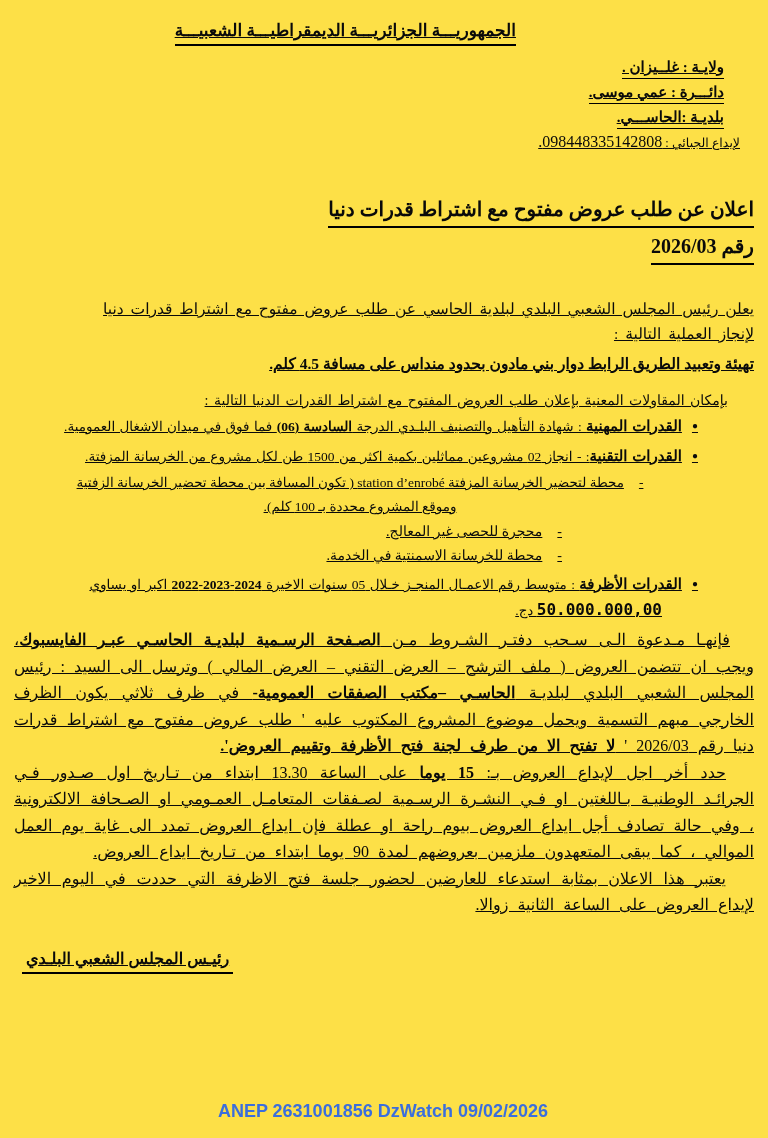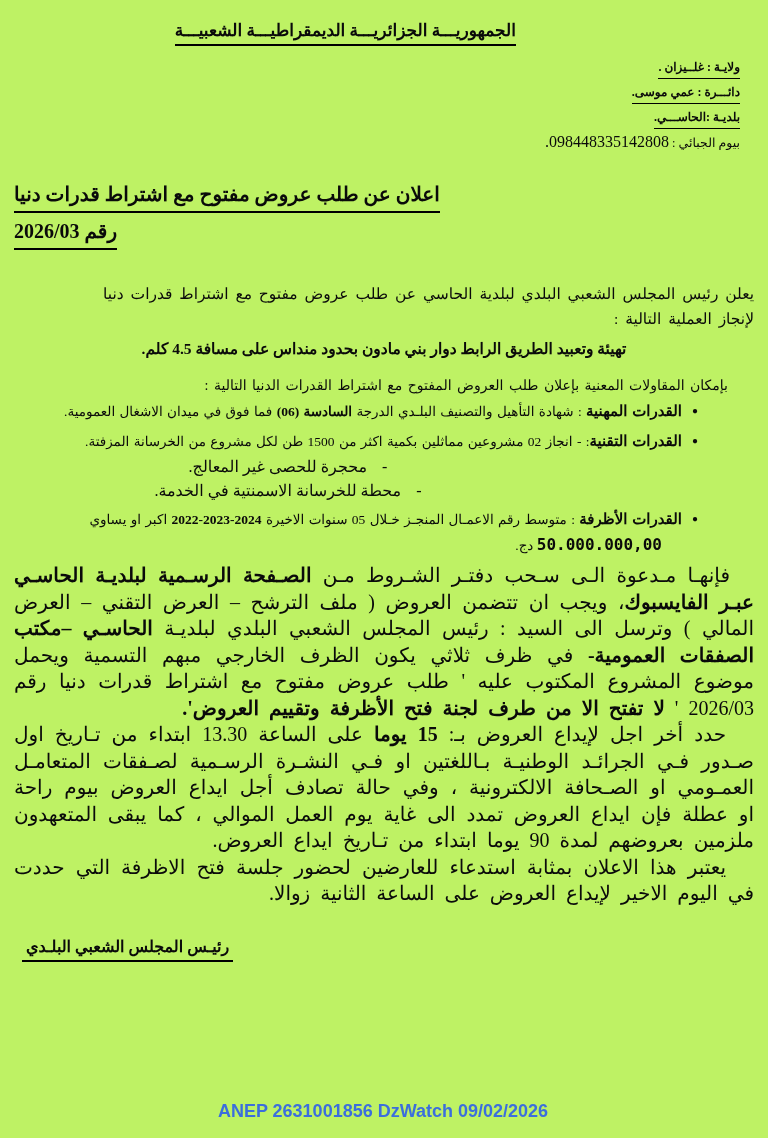--- a/index.html
+++ b/index.html
@@ -1,68 +1,69 @@
 <!DOCTYPE html>
 <html lang="ar"><head>
 <meta charset="utf-8">
 <style>
   html,body { margin:0; padding:0; background:#e8e8e8; }
   .page {
     position:relative;
     width:768px; height:1138px;
     margin:0 auto;
-    background:#bef264;
+    background:#fde047;
     color:#0a0a0a;
     font-family:"Liberation Serif","DejaVu Serif",serif;
     box-sizing:border-box;
     padding:16px 14px;
     overflow:hidden;
     direction:rtl;
+    text-decoration:underline;
   }
   
   .gov-title{
     width:fit-content;
     margin:4px 238px 0 0;
     font-size:17px; font-weight:bold;
     border-bottom:2px solid #000;
     padding-bottom:3px;
     white-space:nowrap;
   }
   .agency{ margin:10px 14px 0 0; text-align:right; }
   .agency-line{
-    width:fit-content; margin-right:0; margin-left:auto;
-    font-size:12px; font-weight:bold;
+    width:fit-content; margin-right:16px; margin-left:auto;
+    font-size:15px; font-weight:bold;
     border-bottom:1.5px solid #000;
     line-height:22px; margin-bottom:2px;
     white-space:nowrap;
   }
   .fiscal{ font-size:12.5px; line-height:22px; }
   .fiscal-number{ font-size:16px; font-weight:normal; }
   
-  .doc-title{ text-align:left; margin-top:25px; }
+  .doc-title{ text-align:right; margin-top:40px; }
   .doc-title-line{
     display:inline-block;
     font-size:20px; font-weight:bold;
     border-bottom:2.5px solid #000;
     padding-bottom:2px; line-height:30px;
     margin-bottom:3px;
   }
   
   .p-announce{ margin:28px 0 0; font-size:15.5px; line-height:25px; text-align:right; word-spacing:3px; }
-  .operation{ text-align:center; font-weight:bold; font-size:15.5px; margin-top:9px; }
+  .operation{ text-align:right; font-weight:bold; font-size:15.5px; margin-top:9px; }
   .p-eligibility{ text-align:right; font-size:14px; margin-top:19px; padding-right:26px; word-spacing:2px; }
   .cap-item{ font-size:13.5px; line-height:25px; margin-top:4px; padding-right:56px; word-spacing:1px; }
   .cap-label{ font-weight:bold; font-size:15px; }
   .bullet{ font-size:10px; margin-left:10px; vertical-align:2px; }
   .sub-item-wide{ margin:2px 104px 0 56px; text-align:center; font-size:13.5px; line-height:24px; }
-  .sub-item{ text-align:center; margin:1px 192px 0 0; font-size:16px; line-height:23px; }
+  .sub-item{ text-align:right; margin:1px 192px 0 0; font-size:14px; line-height:23px; }
   .dash{ margin-left:15px; }
   .amount-line{ text-align:right; margin:3px 92px 2px 0; font-size:13.5px; }
   .amount-number{ font-family:"DejaVu Sans Mono","Liberation Mono",monospace; font-weight:bold; font-size:16px; letter-spacing:0.5px; }
-  .p-body{ text-align:justify; font-size:20px; line-height:26.5px; word-spacing:5px; margin:0; }
+  .p-body{ text-align:justify; font-size:16px; line-height:26.5px; word-spacing:5px; margin:0; }
   .p-withdraw{ margin-top:8px; text-indent:24px; }
   .p-deadline{ text-indent:28px; }
   .p-invitation{ text-indent:28px; }
   b,.seg-b{ font-weight:bold; }
   
   .signature{
     width:fit-content;
     margin:30px auto 0 8px;
     font-size:16px; font-weight:bold;
     border-bottom:2px solid #000;
@@ -82,41 +83,42 @@
 <body>
 
 <div class="page">
 
   <div class="gov-title">الجمهوريـــة الجزائريـــة الديمقراطيـــة  الشعبيـــة</div>
 
   <div class="agency">
     <div class="agency-line">ولايـة : غلــيزان .</div>
     <div class="agency-line">دائـــرة  : عمي موسى.</div>
     <div class="agency-line">بلديـة :الحاســـي.</div>
-    <div class="fiscal"><span>بيوم الجبائي : </span><span class="fiscal-number">098448335142808.</span></div>
+    <div class="fiscal"><span>لإيداع الجبائي : </span><span class="fiscal-number">098448335142808.</span></div>
   </div>
 
   <div class="doc-title">
     <span class="doc-title-line">اعلان عن طلب عروض مفتوح  مع اشتراط قدرات دنيا</span><br>
     <span class="doc-title-line">رقم 2026/03</span>
   </div>
 
   <div class="p-announce">
     <div>يعلن رئيس المجلس الشعبي البلدي لبلدية الحاسي عن طلب عروض مفتوح مع اشتراط قدرات دنيا</div>
     <div>لإنجاز العملية التالية :</div>
   </div>
 
   <div class="operation">تهيئة وتعبيد الطريق الرابط دوار بني مادون بحدود منداس على مسافة 4.5 كلم.</div>
 
   <div class="p-eligibility">بإمكان المقاولات  المعنية بإعلان طلب العروض المفتوح مع اشتراط القدرات الدنيا التالية :</div>
 
   <div class="cap-item"><span class="bullet">●</span><span class="cap-label">القدرات المهنية</span><span> : شهادة التأهيل والتصنيف البلـدي الدرجة </span><span class="seg-b">السادسة (06)</span><span> فما فوق في ميدان الاشغال العمومية.</span></div>
 
   <div class="cap-item"><span class="bullet">●</span><span class="cap-label">القدرات التقنية</span><span>: - انجاز 02 مشروعين مماثلين بكمية اكثر من 1500 طن لكل مشروع من الخرسانة المزفتة.</span></div>
 
+  <div class="sub-item-wide"><span class="dash">-</span><span>محطة لتحضير الخرسانة المزفتة station d’enrobé ( تكون المسافة بين محطة تحضير الخرسانة الزفتية وموقع المشروع  محددة بـ 100 كلم).</span></div>
   <div class="sub-item"><span class="dash">-</span><span>محجرة للحصى غير المعالج.</span></div>
   <div class="sub-item"><span class="dash">-</span><span>محطة للخرسانة الاسمنتية في الخدمة.</span></div>
 
   <div class="cap-item"><span class="bullet">●</span><span class="cap-label">القدرات الأظرفة</span><span> : متوسط رقم الاعمـال المنجـز خـلال 05 سنوات الاخيرة </span><span class="seg-b">2024-2023-2022</span><span> اكبر او يساوي</span></div>
 
   <div class="amount-line"><span class="amount-number">50.000.000,00</span><span> دج.</span></div>
 
   <p class="p-body p-withdraw"><span>فإنهـا مـدعوة الـى سـحب دفتـر الشـروط مـن </span><span class="seg-b">الصـفحة الرسـمية لبلديـة الحاسـي عبـر الفايسبوك</span><span>، ويجب ان تتضمن العروض ( ملف الترشح – العرض التقني – العرض المالي ) وترسل الى السيد : رئيس المجلس الشعبي البلدي لبلديـة </span><span class="seg-b">الحاسـي –مكتب الصفقات العمومية-</span><span> في ظرف ثلاثي يكون الظرف الخارجي مبهم التسمية ويحمل موضوع المشروع المكتوب عليه ' طلب عروض مفتوح مع اشتراط قدرات دنيا رقم 2026/03 ' </span><span class="seg-b">لا تفتح الا من طرف لجنة فتح الأظرفة وتقييم العروض'.</span></p>
 
   <p class="p-body p-deadline"><span>حدد أخر اجل لإيداع العروض بـ: </span><span class="seg-b">15 يوما</span><span> على الساعة 13.30 ابتداء من تـاريخ اول صـدور فـي الجرائـد الوطنيـة بـاللغتين او فـي النشـرة الرسـمية لصـفقات المتعامـل العمـومي او الصـحافة الالكترونية ، وفي حالة تصادف أجل ايداع العروض بيوم راحة او عطلة فإن ايداع العروض تمدد الى غاية يوم العمل الموالي ، كما يبقى المتعهدون ملزمين بعروضهم لمدة 90 يوما ابتداء من تـاريخ ايداع العروض.</span></p>

